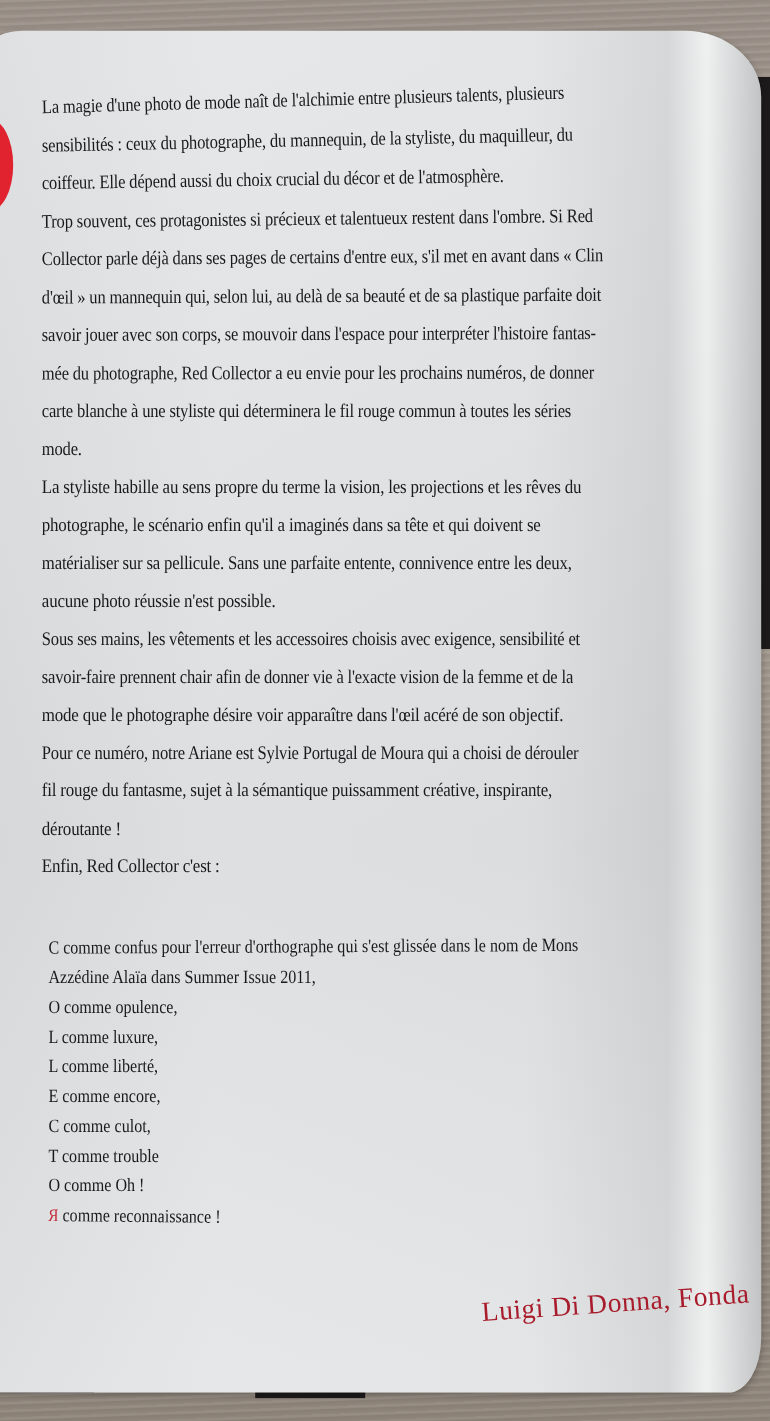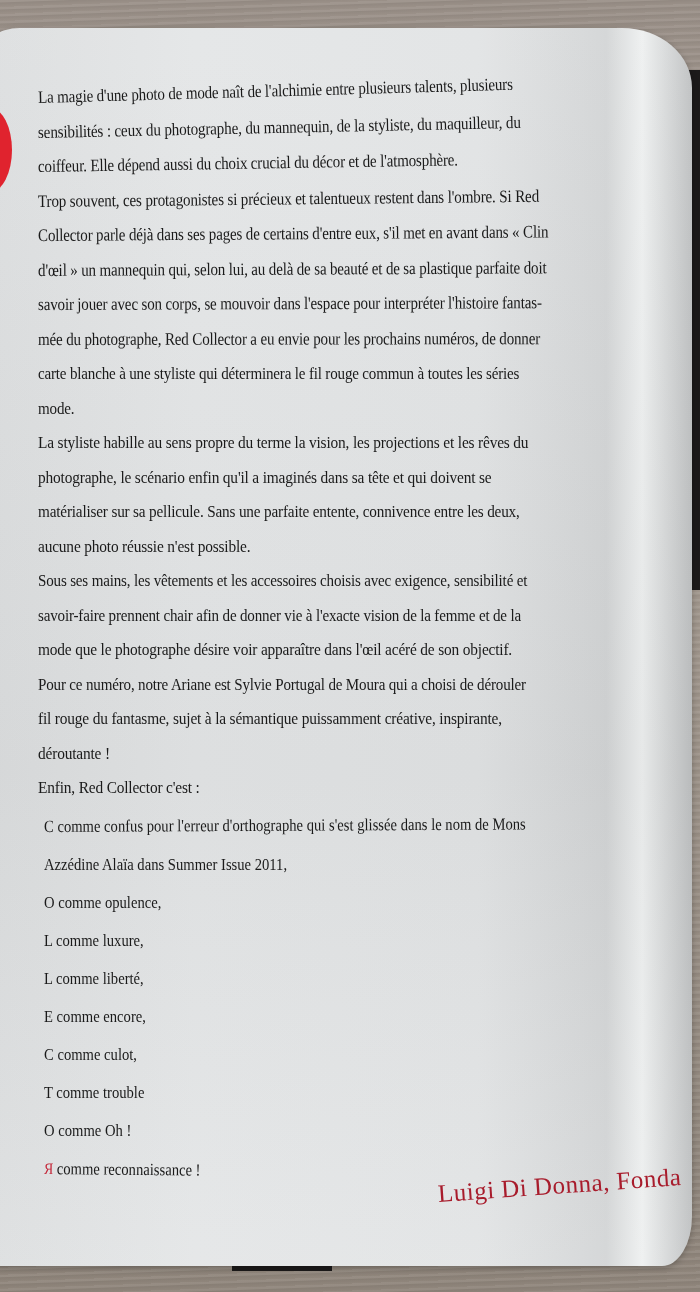--- a/index.html
+++ b/index.html
@@ -60,24 +60,24 @@
       letter-spacing: -0.2px;
       white-space: nowrap;
     }
     .line {
       display: block;
       transform-origin: left center;
     }
     .list-block {
       position: absolute;
       left: 44px;
-      top: 808px;
+      top: 848px;
       color: #1a1a1a;
       font-size: 17px;
-      line-height: 38px;
+      line-height: 27px;
       white-space: nowrap;
     }
     .red-letter {
       color: #c4283a;
       font-size: 16px;
     }
     .signature {
       position: absolute;
       left: 438px;
       top: 1180px;

